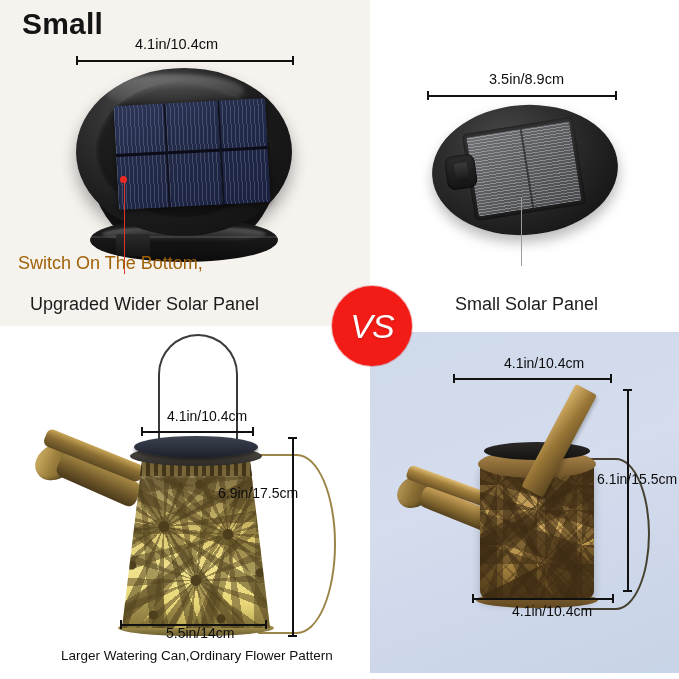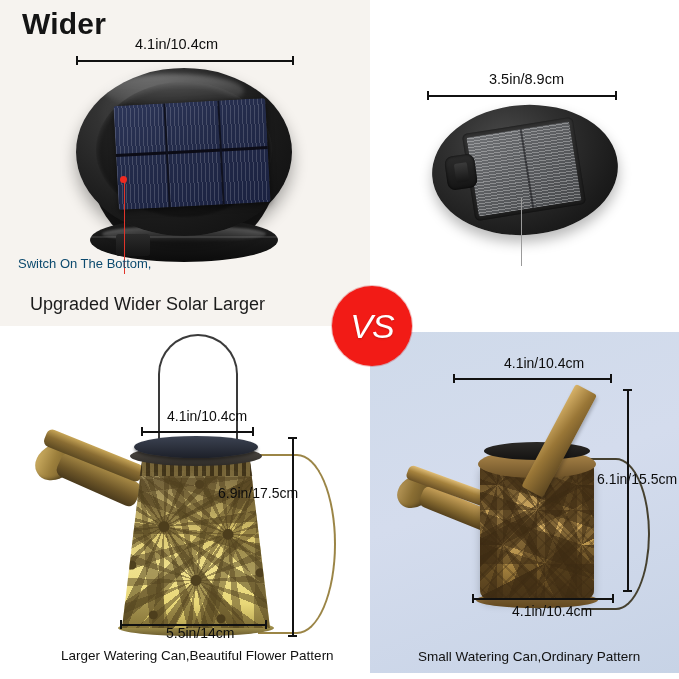--- a/index.html
+++ b/index.html
@@ -21,21 +21,21 @@
 
   .panel-caption{position:absolute;font-size:18px;color:#1b1b1b;white-space:nowrap;}
   #cap-left{left:30px;top:294px;}
   #cap-right{left:455px;top:294px;}
 
   .bottom-caption{position:absolute;font-size:13.5px;color:#111;white-space:nowrap;}
   #bcap-left{left:61px;top:648px;}
   #bcap-right{left:418px;top:649px;}
 
   
-  .anno{position:absolute;font-size:13px;line-height:15px;color:#0c4a6e;white-space:nowrap;}
+  .anno{position:absolute;font-size:18px;line-height:15px;color:#a16207;white-space:nowrap;}
   #anno-left{left:18px;top:256px;}
   #anno-right{left:527px;top:258px;}
   .leader{position:absolute;background:#9a9a9a;width:1px;}
   .leader.red{background:#e0342a;width:1.4px;}
   .dot{position:absolute;width:7px;height:7px;border-radius:50%;background:#ef2a20;}
 
   
   .dim-h{position:absolute;height:9px;}
   .dim-h .bar{position:absolute;left:0;right:0;top:4px;height:1.6px;background:#111;}
   .dim-h .cap{position:absolute;top:0;width:1.6px;height:9px;background:#111;}
@@ -194,21 +194,21 @@
 </head>
 <body>
 
 <div id="page">
 
   <div class="panel" id="panel-tl"></div>
   <div class="panel" id="panel-tr"></div>
   <div class="panel" id="panel-bl"></div>
   <div class="panel" id="panel-br"></div>
 
-  <div class="hdr" id="hdr-ours">Wider</div>
+  <div class="hdr" id="hdr-ours">Small</div>
 
   <div id="lid-ours">
     <div class="lid-skirt"></div>
     <div class="lid-skirt-rim"></div>
     <div class="lid-rimhilite"></div>
     <div class="lid-body">
       <div class="lid-inner"></div>
       <div class="lid-gloss"></div>
       <div class="solar-ours">
         <div class="seam" style="top:48px;"></div>
@@ -226,21 +226,21 @@
       <div class="cap r"></div>
   </div>
   <div class="dim-label" style="left:120px;top:36px;">4.1in/10.4cm</div>
 
   <div class="leader red" style="left:124px;top:180px;height:94px;"></div>
   <div class="dot" style="left:120px;top:176px;"></div>
   <div class="anno" id="anno-left">
     <div>Switch On The Bottom,</div>
   </div>
 
-  <div class="panel-caption" id="cap-left">Upgraded Wider Solar Larger</div>
+  <div class="panel-caption" id="cap-left">Upgraded Wider Solar Panel</div>
 
   <div id="lid-others">
     <div class="oval-body"></div>
     <div class="oval-inset">
       <div class="solar-others">
         <div class="seamv" style="left:54px;"></div>
       </div>
     </div>
     <div class="oval-switch">
         <i></i>
@@ -249,20 +249,21 @@
 
   <div class="dim-h" style="left:427px;top:91px;width:190px;">
     <div class="cap l"></div>
       <div class="bar"></div>
       <div class="cap r"></div>
   </div>
   <div class="dim-label" style="left:474px;top:71px;">3.5in/8.9cm</div>
 
   <div class="leader" style="left:521px;top:198px;height:68px;"></div>
 
+  <div class="panel-caption" id="cap-right">Small Solar Panel</div>
 
   <div id="vs-badge">
     <span>VS</span>
   </div>
 
   <div id="can-left">
     <div class="bl-handle"></div>
     <div class="bl-sidehandle"></div>
     <div class="bl-rose"></div>
     <div class="bl-spout2"></div>
@@ -290,21 +291,21 @@
   </div>
   <div class="dim-label small" style="left:203px;top:485px;">6.9in/17.5cm</div>
 
   <div class="dim-h" style="left:120px;top:620px;width:147px;">
     <div class="cap l"></div>
       <div class="bar"></div>
       <div class="cap r"></div>
   </div>
   <div class="dim-label small" style="left:151px;top:625px;">5.5in/14cm</div>
 
-  <div class="bottom-caption" id="bcap-left">Larger Watering Can,Beautiful Flower Pattern</div>
+  <div class="bottom-caption" id="bcap-left">Larger Watering Can,Ordinary Flower Pattern</div>
 
   <div id="can-right">
     <div class="br-sidehandle"></div>
     <div class="br-rose"></div>
     <div class="br-spout2"></div>
     <div class="br-spout"></div>
     <div class="br-base"></div>
     <div class="br-body">
       <div class="pattern"></div>
     </div>
@@ -327,15 +328,14 @@
   </div>
   <div class="dim-label small" style="left:582px;top:471px;">6.1in/15.5cm</div>
 
   <div class="dim-h" style="left:472px;top:594px;width:142px;">
     <div class="cap l"></div>
       <div class="bar"></div>
       <div class="cap r"></div>
   </div>
   <div class="dim-label small" style="left:497px;top:603px;">4.1in/10.4cm</div>
 
-  <div class="bottom-caption" id="bcap-right">Small Watering Can,Ordinary Pattern</div>
 
 </div>
 
 </body></html>

